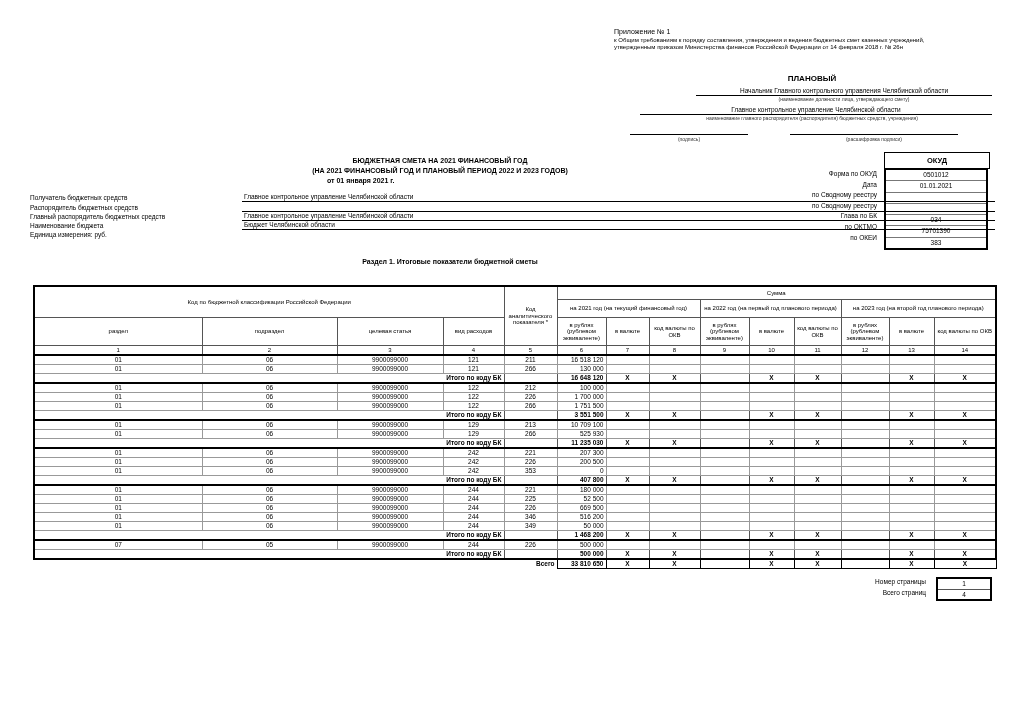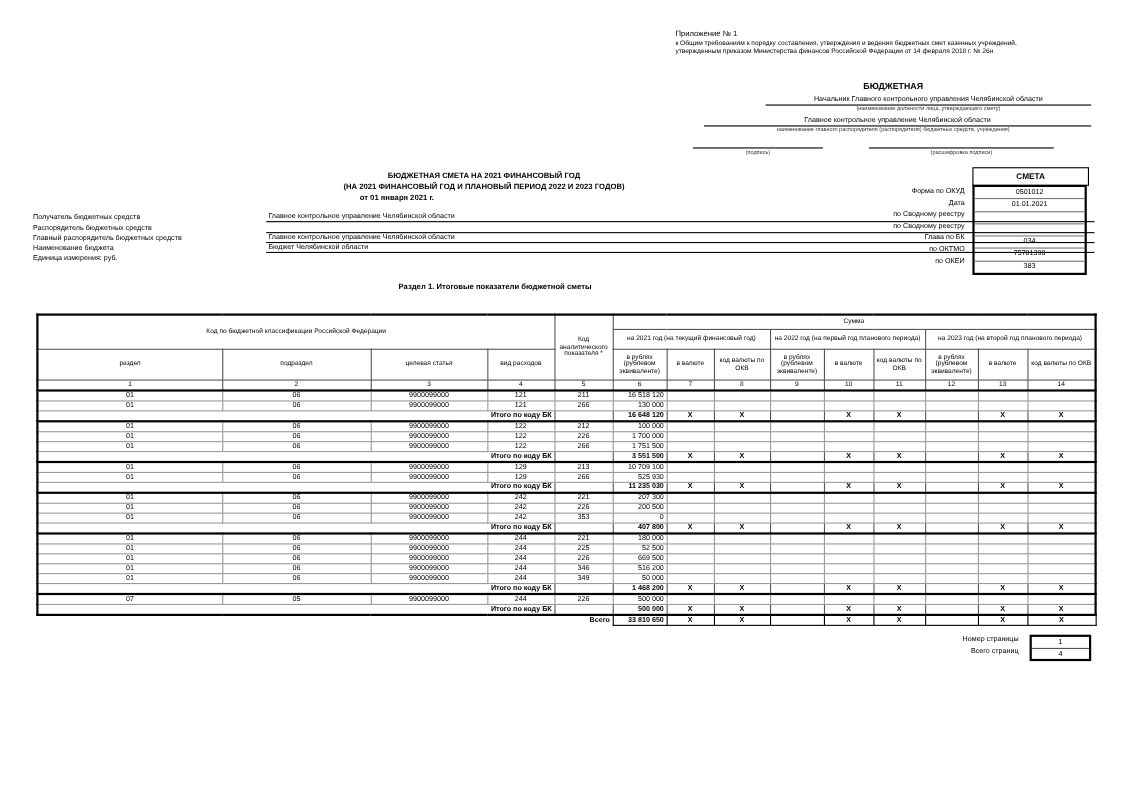--- a/index.html
+++ b/index.html
@@ -64,32 +64,32 @@
 
 <div class="page">
 
   <div class="abs appendix">
     <div>Приложение № 1</div>
     <div class="small">к Общим требованиям к порядку составления, утверждения и ведения бюджетных смет казенных учреждений,</div>
     <div class="small">утвержденным приказом Министерства финансов Российской Федерации  от 14 февраля 2018 г. № 26н</div>
   </div>
 
   <div class="abs approval">
-    <div class="approve-title">БЮДЖЕТНАЯ</div>
+    <div class="approve-title">ПЛАНОВЫЙ</div>
     <div class="u1">Начальник Главного контрольного управления Челябинской области</div>
     <div class="cap cap1">(наименование должности лица, утверждающего смету)</div>
     <div class="u2">Главное контрольное управление Челябинской области</div>
     <div class="cap">наименование главного распорядителя (распорядителя) бюджетных средств, учреждения)</div>
     <div class="sigline" style="left:0;top:60px;width:118px;"></div>
     <div class="sigcap" style="left:0;top:62px;width:118px;">(подпись)</div>
     <div class="sigline" style="left:160px;top:60px;width:168px;"></div>
     <div class="sigcap" style="left:160px;top:62px;width:168px;">(расшифровка подписи)</div>
   </div>
 
-  <div class="abs codes-title">СМЕТА</div>
+  <div class="abs codes-title">ОКУД</div>
   <div class="abs codes-labels" id="codes-labels">
       <div>Форма по ОКУД</div>
       <div>Дата</div>
       <div>по Сводному реестру</div>
       <div>по Сводному реестру</div>
       <div>Глава по БК</div>
       <div>по ОКТМО</div>
       <div>по ОКЕИ</div>
     </div>
   <div class="abs codes-values" id="codes-values">

